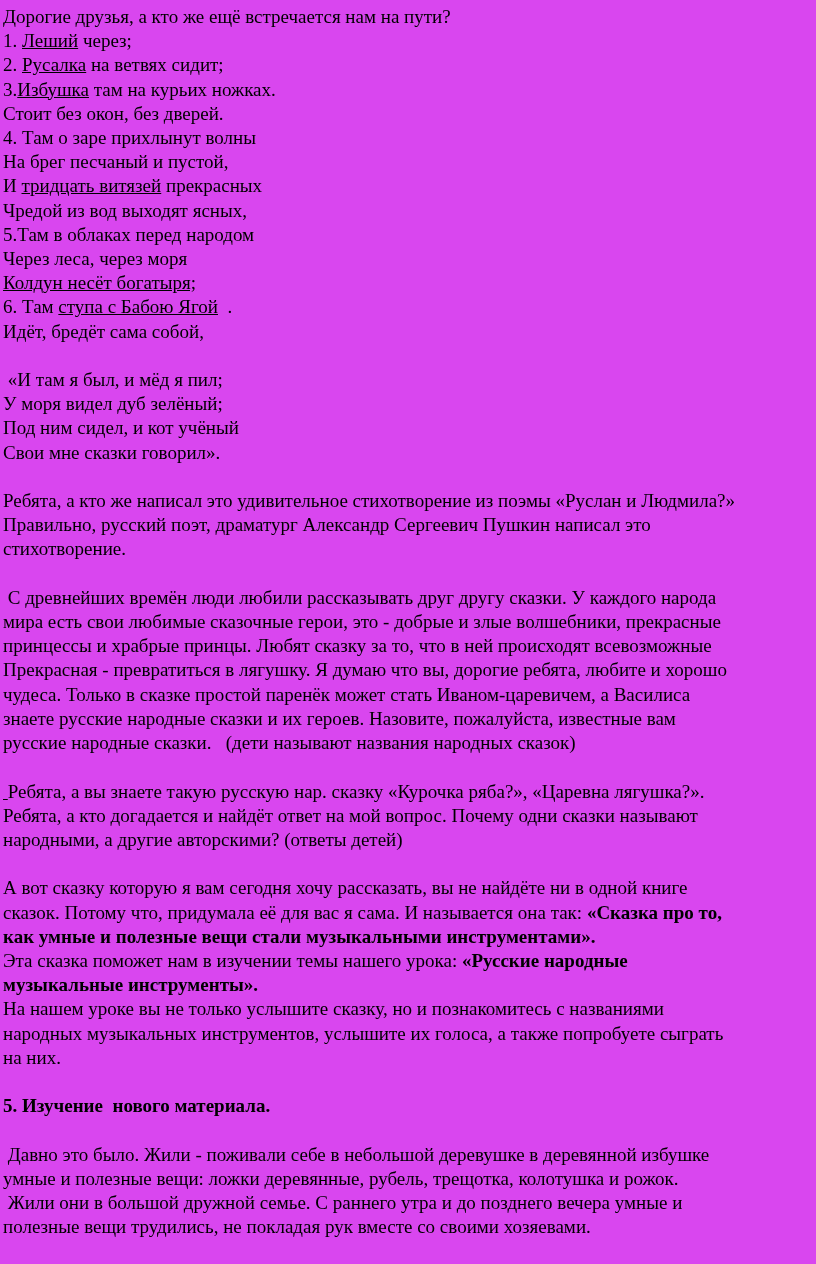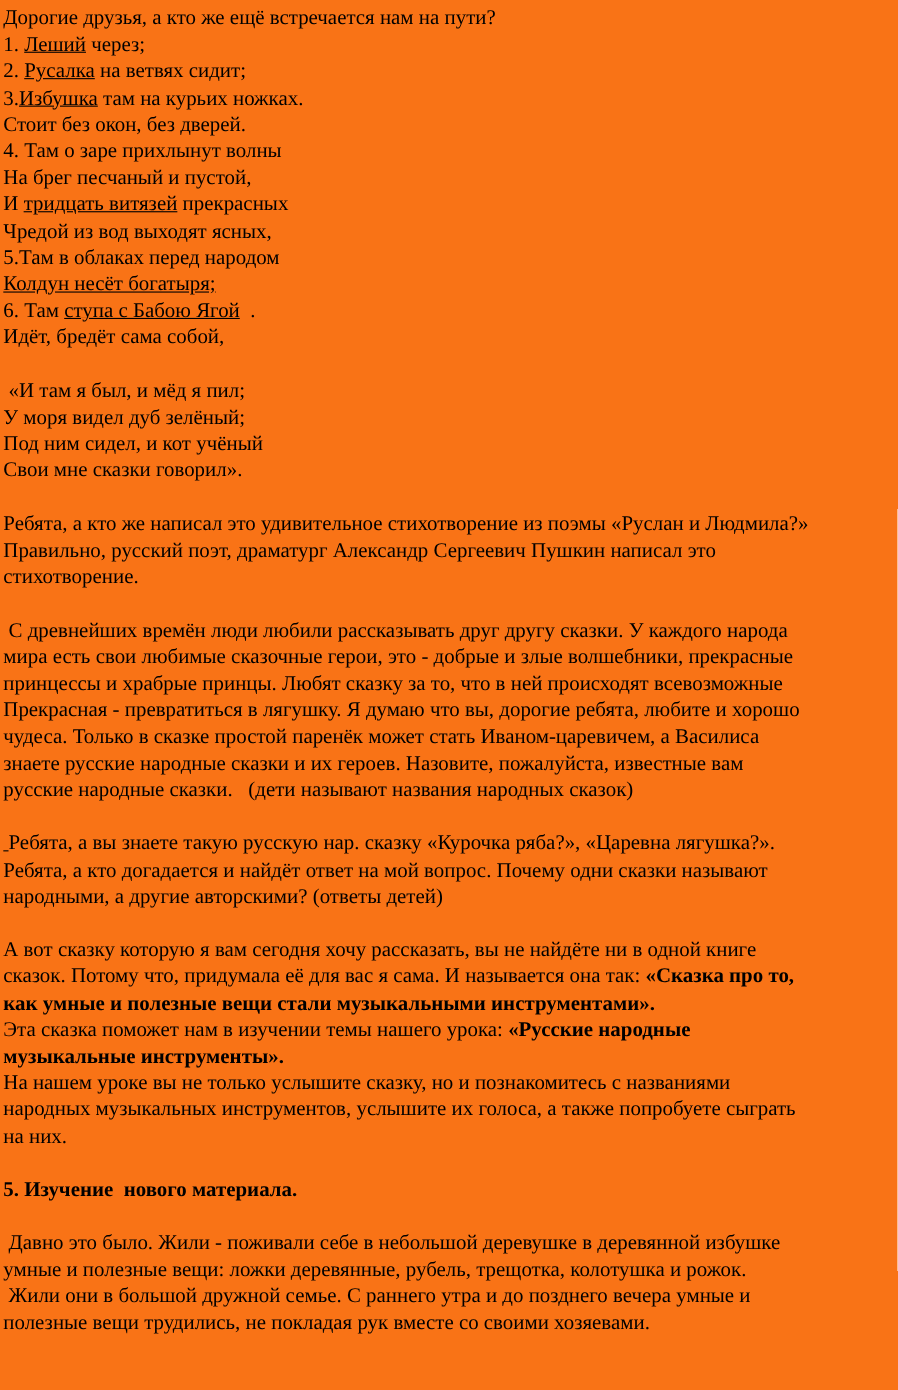--- a/index.html
+++ b/index.html
@@ -1,20 +1,20 @@
 <!DOCTYPE html>
 <html><head>
 <meta charset="utf-8">
 <style>
   html, body { margin: 0; padding: 0; background: #ffffff; }
   .page {
     width: 816px;
     height: 1264px;
     box-sizing: border-box;
-    background: #f97316;
+    background: #d946ef;
     color: #000000;
     padding: 5px 4px 0 3px;
     font-family: "Liberation Serif", "DejaVu Serif", serif;
     font-size: 19px;
     line-height: 24.2px;
     overflow: hidden;
   }
   .line { white-space: pre-wrap; }
   .u { text-decoration: underline; margin-top: 16px; }
   .b { font-weight: bold; }
@@ -27,20 +27,21 @@
       <div class="line"><span>Дорогие друзья, а кто же ещё встречается нам на пути?</span></div>
       <div class="line"><span>1. </span><span class="u">Леший</span><span> через;</span></div>
       <div class="line"><span>2. </span><span class="u">Русалка</span><span> на ветвях сидит;</span></div>
       <div class="line"><span>3.</span><span class="u">Избушка</span><span> там на курьих ножках.</span></div>
       <div class="line"><span>Стоит без окон, без дверей.</span></div>
       <div class="line"><span>4. Там о заре прихлынут волны</span></div>
       <div class="line"><span>На брег песчаный и пустой,</span></div>
       <div class="line"><span>И </span><span class="u">тридцать витязей</span><span> прекрасных</span></div>
       <div class="line"><span>Чредой из вод выходят ясных,</span></div>
       <div class="line"><span>5.Там в облаках перед народом</span></div>
+      <div class="line"><span>Через леса, через моря</span></div>
       <div class="line"><span class="u">Колдун несёт богатыря;</span></div>
       <div class="line"><span>6. Там </span><span class="u">ступа с Бабою Ягой</span><span>  .</span></div>
       <div class="line"><span>Идёт, бредёт сама собой,</span></div>
       <div class="line">&nbsp;</div>
       <div class="line"><span> «И там я был, и мёд я пил;</span></div>
       <div class="line"><span>У моря видел дуб зелёный;</span></div>
       <div class="line"><span>Под ним сидел, и кот учёный</span></div>
       <div class="line"><span>Свои мне сказки говорил».</span></div>
       <div class="line">&nbsp;</div>
       <div class="line"><span>Ребята, а кто же написал это удивительное стихотворение из поэмы «Руслан и Людмила?»</span></div>

